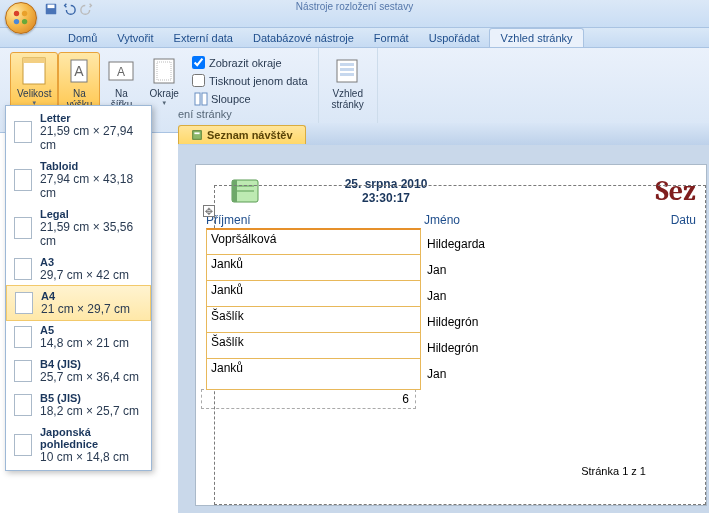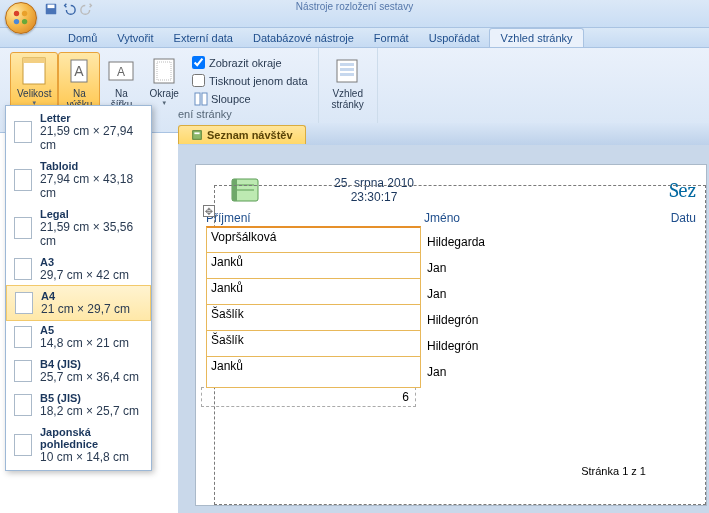--- a/index.html
+++ b/index.html
@@ -40,24 +40,24 @@
 
   .workspace { position: absolute; left: 178px; top: 123px; right: 0; bottom: 0; background: #c9d8ea; }
   .tab-row { height: 22px; background: linear-gradient(#d9e6f6,#bdd1ea); display: flex; align-items: center; padding-left: 0; }
   .doc-tab { background: linear-gradient(#ffe59a,#ffd86a); border: 1px solid #d9ac3f; border-bottom: none; padding: 3px 12px; font-size: 11px; font-weight: bold; color: #5a4408; display: flex; align-items: center; gap: 4px; border-radius: 3px 3px 0 0; }
   .doc-tab svg { width: 12px; height: 12px; }
 
   .page { background: #fff; margin: 20px 0 0 18px; box-shadow: 0 0 0 1px #aab9c9; padding: 10px 0 0 0; position: relative; height: 340px; width: 510px; overflow: hidden; }
   .report-sel { position: absolute; left: 18px; top: 20px; right: 0; bottom: 0; border: 1px dashed #7a7a7a; pointer-events: none; }
   .move-handle { position: absolute; left: 7px; top: 40px; width: 12px; height: 12px; border: 1px solid #7a7a7a; background: #fff; z-index: 5; display:flex; align-items:center; justify-content:center; font-size:10px; color:#7a7a7a;}
   
-  .rpt-header { display: flex; align-items: center; padding: 0 10px; gap: 12px; }
+  .rpt-header { display: flex; align-items: center; padding: 0 10px; gap: 24px; font-weight: bold; }
   .book-icon { width: 36px; height: 30px; }
   .date-block { display: flex; flex-direction: column; align-items: center; font-size: 12px; color: #1a365c; flex: 0 0 200px; }
-  .title-cut { margin-left: auto; font-size: 20px; color: #0369a1; font-family: Cambria, serif; text-align: center; }
+  .title-cut { margin-left: auto; font-size: 28px; color: #7f1d1d; font-family: Cambria, serif; text-align: center; }
 
   .col-headers { display: flex; padding: 6px 10px 4px; color: #1f4e8c; font-size: 12px; }
   .col-headers .c1 { width: 218px; }
   .col-headers .c2 { flex: 1; }
   .col-headers .c3 { margin-left: auto; }
 
   .data-rows { padding: 0 10px; }
   .data-row { display: flex; height: 26px; align-items: center; }
   .cell-framed { width: 215px; height: 32px; border: 1px solid #e8b85a; background: #fff; padding: 2px 4px; font-size: 12px; position: relative; }
   .data-row:first-child .cell-framed { border-top: 2px solid #e6902a; }

